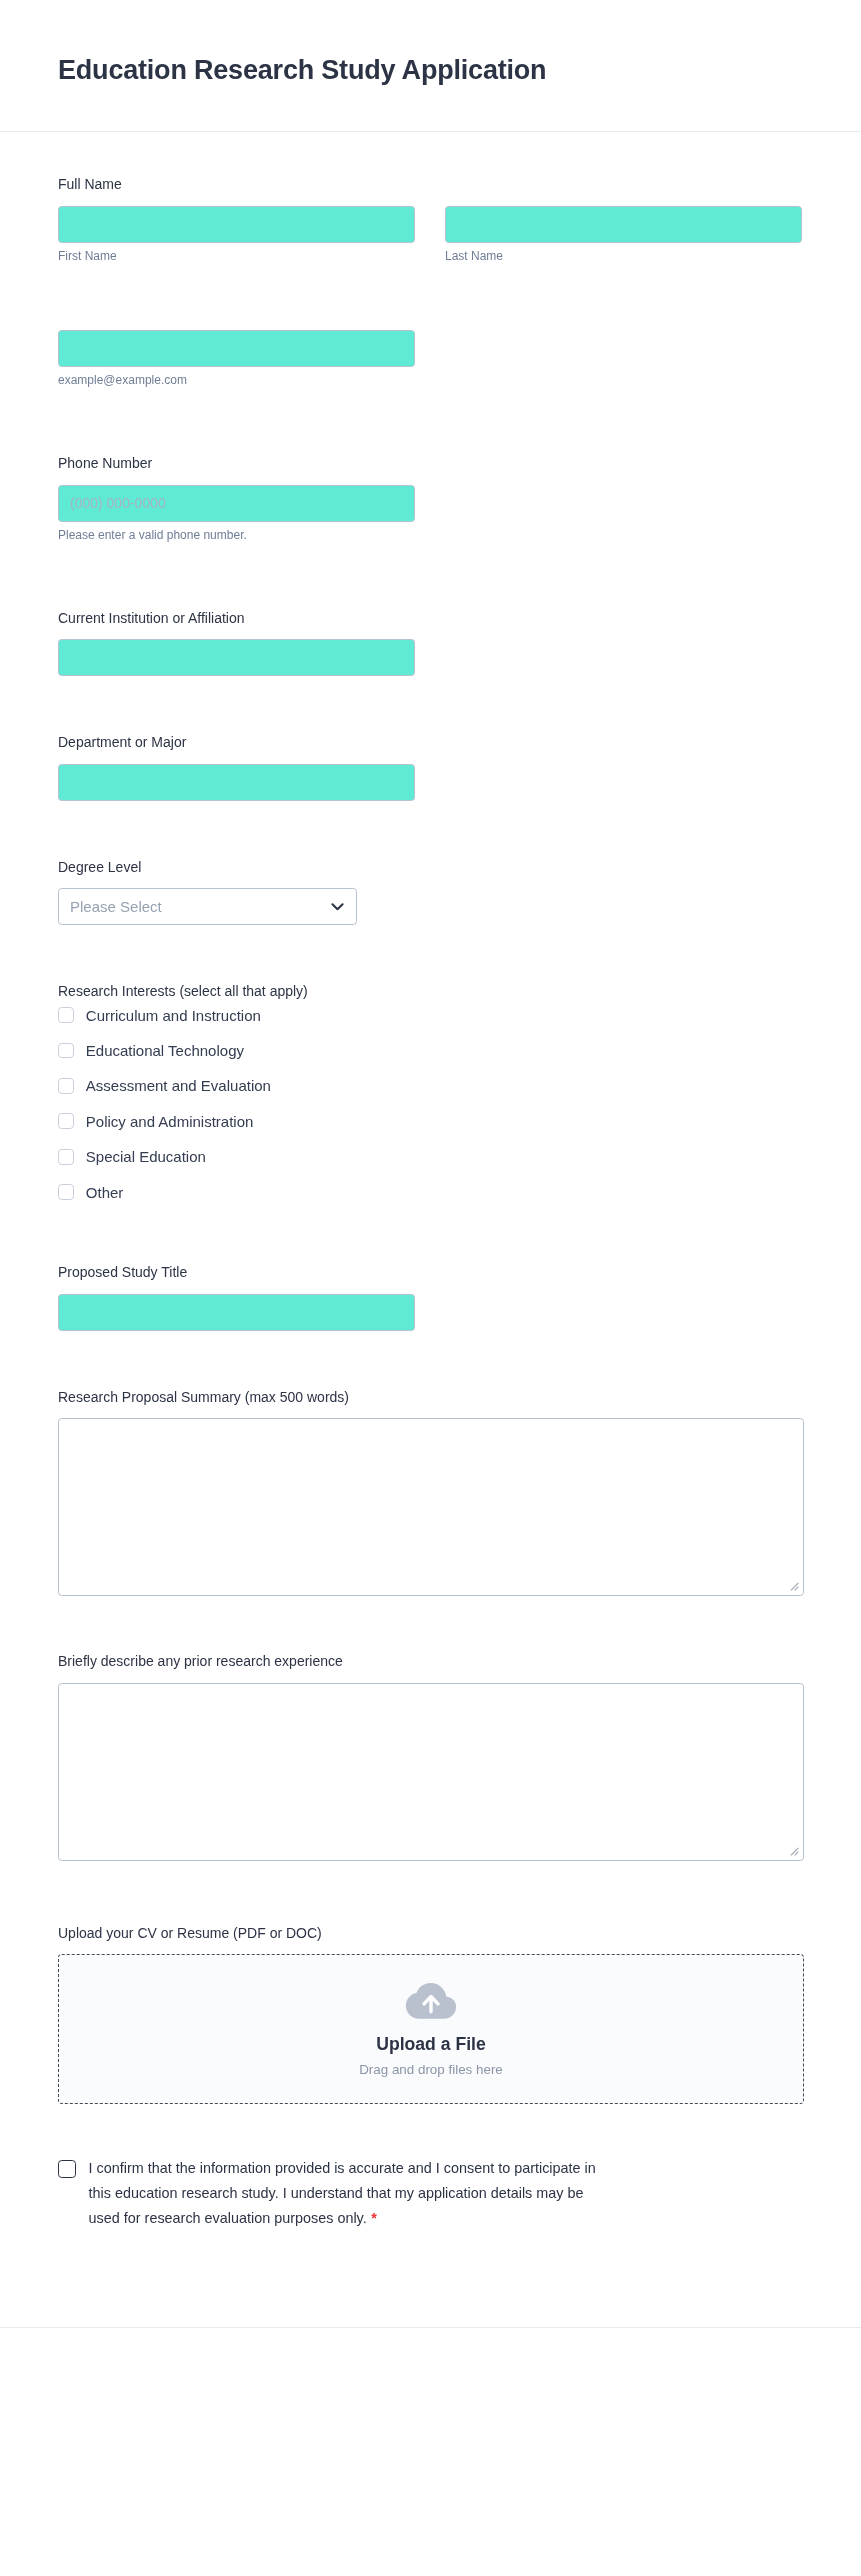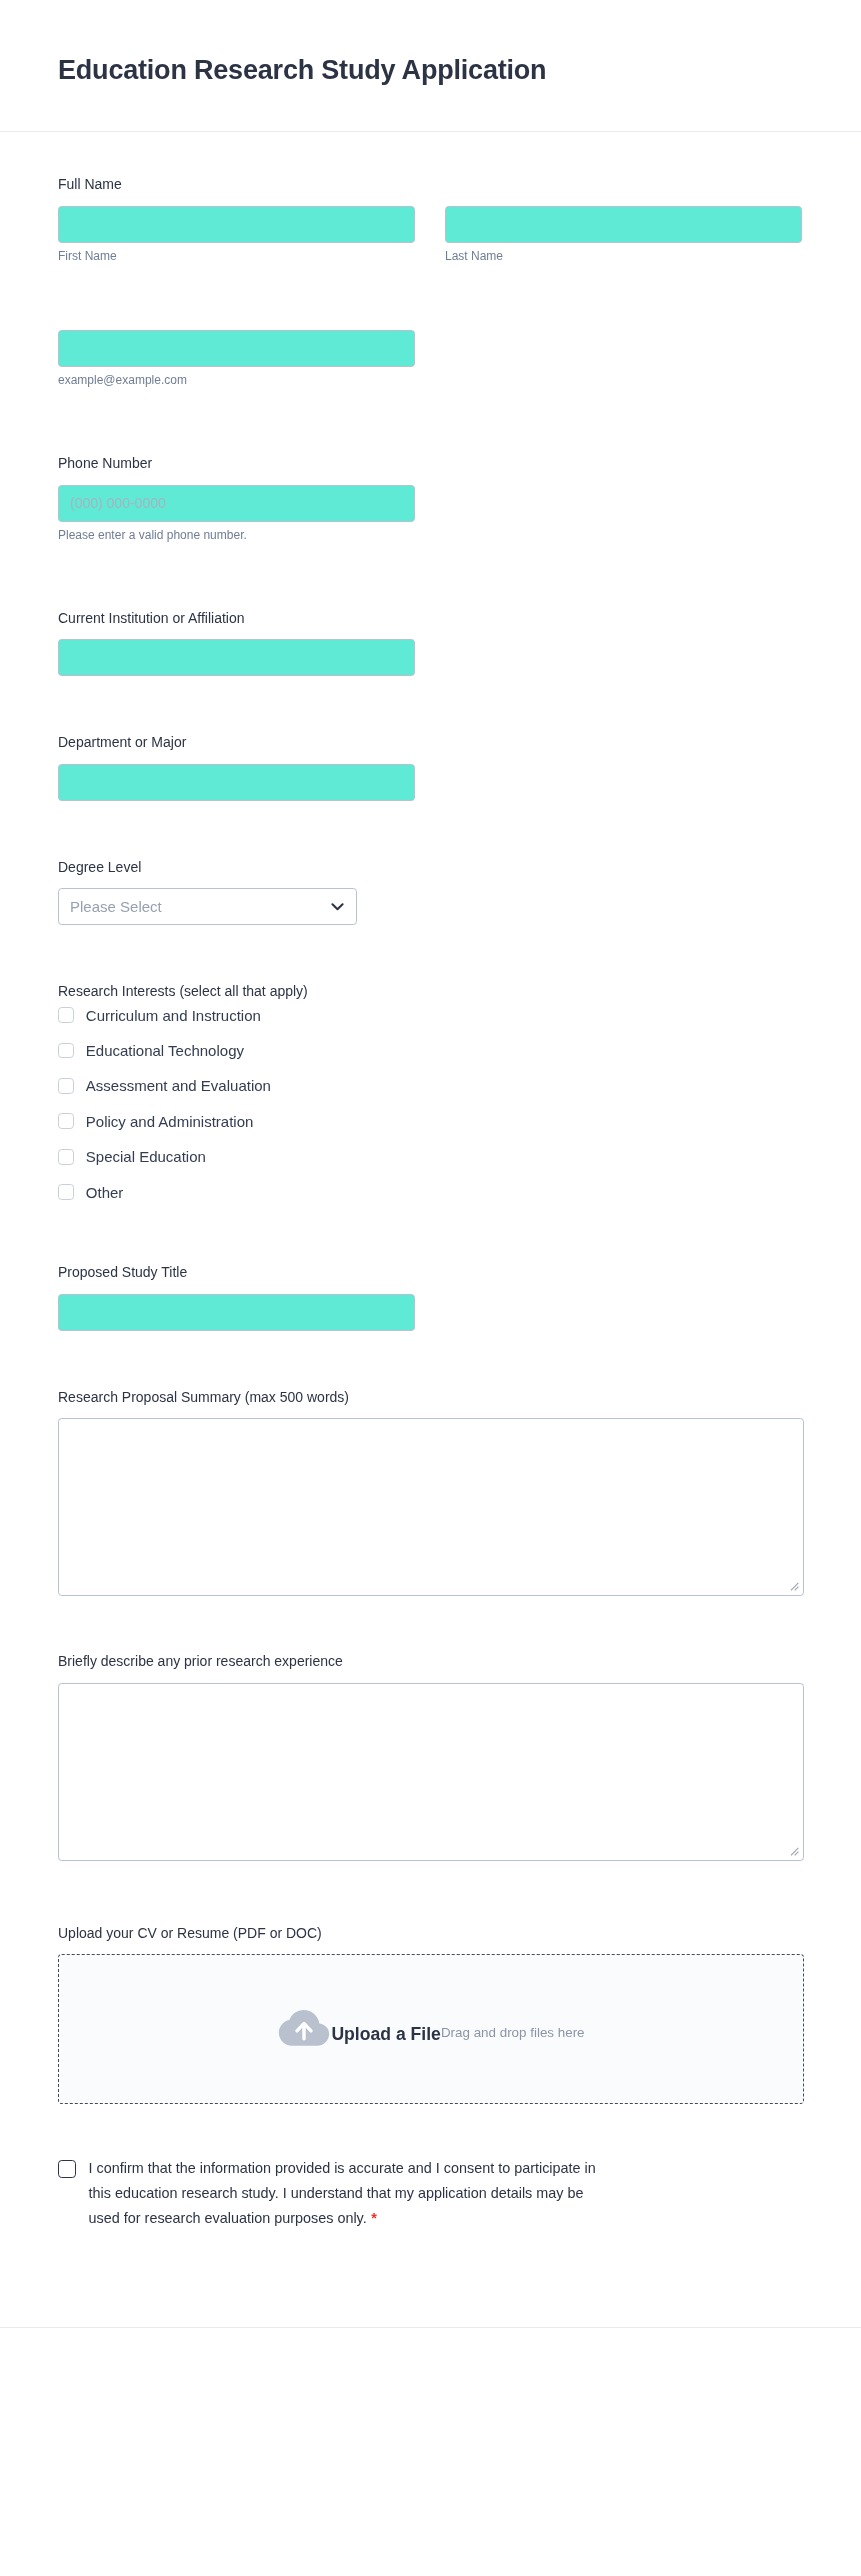--- a/index.html
+++ b/index.html
@@ -74,21 +74,21 @@
   .textarea {
     display: block; width: 100%; height: 178px; border: 0.9px solid #b7c1cf; border-radius: 3.7px;
     resize: none; padding: 9.3px 11px; font-size: 14px; font-family: inherit;
     color: #2c3345; background: #fff; outline: none;
   }
   .resize-handle { position: absolute; right: 4.6px; bottom: 4.6px; pointer-events: none; display: flex; }
 
   
   .upload-box {
     height: 150px; width: 100%; border: 0.9px dashed #434a56; border-radius: 3.7px;
-    background: #fafbfd; display: flex; 
+    background: #fafbfd; display: flex; flex-direction: column;
     align-items: center; justify-content: center; cursor: pointer;
   }
   .upload-title { font-size: 17.6px; font-weight: 700; color: #2c3345; margin-top: 11px; }
   .upload-hint { font-size: 13.4px; color: #8b95a7; margin-top: 7.4px; }
 
   
   .consent { display: flex; align-items: flex-start; gap: 13px; }
   .consent-cb {
     appearance: none; -webkit-appearance: none; margin: 3.7px 0 0 0;
     width: 17.6px; height: 17.6px; border: 1.9px solid #2c3345; border-radius: 3.7px;

